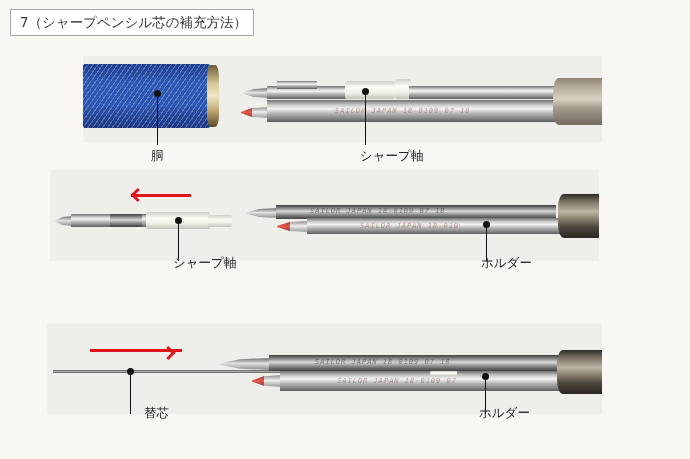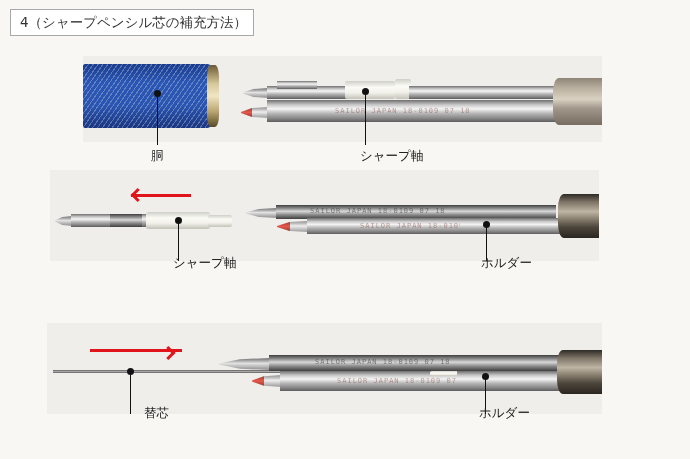--- a/index.html
+++ b/index.html
@@ -5,21 +5,21 @@
   * { box-sizing: border-box; margin: 0; padding: 0; }
   html, body { width: 690px; height: 459px; background: #f8f7f3; overflow: hidden; }
   body { position: relative; font-family: "DejaVu Sans", "Liberation Sans", sans-serif; color: #222; }
 
   .title-box {
     position: absolute; left: 10px; top: 9px; width: 244px; height: 27px;
     border: 1px solid #a8a8a8; background: #fff;
     font-size: 13.5px; line-height: 25px; padding-left: 9px; color: #333; white-space: nowrap;
   }
 
-  .panel { position: absolute; background: #efeeeb; overflow: hidden; }
+  .panel { position: absolute; background: #efeeeb; overflow: hidden; font-style: italic; }
   #p1 { left: 83px; top: 56px; width: 519px; height: 86px; }
   #p2 { left: 50px; top: 170px; width: 549px; height: 91px; }
   #p3 { left: 47px; top: 323px; width: 555px; height: 91px; }
 
   .abs { position: absolute; }
 
   
   .denim {
     background:
       repeating-linear-gradient(125deg, rgba(255,255,255,0.28) 0 1px, transparent 1px 4px),
@@ -77,21 +77,21 @@
   .arrow-head-left, .arrow-head-right {
     position: absolute; top: -5px; width: 10px; height: 10px;
     border-top: 3px solid #e2141b; border-left: 3px solid #e2141b;
   }
   .arrow-head-left { left: 0; transform: rotate(-45deg); transform-origin: 1px 1px; top: -0.5px; }
   .arrow-head-right { right: 0; transform: rotate(135deg); transform-origin: 1px 1px; top: 2.5px; right: -0.5px; }
 </style>
 </head>
 <body>
 
-<div class="title-box">4（シャープペンシル芯の補充方法）</div>
+<div class="title-box">7（シャープペンシル芯の補充方法）</div>
 
 <div class="panel" id="p1">
 
   <div class="abs denim" style="left:0;top:8px;width:130px;height:64px;"></div>
   <div class="abs brass" style="left:124px;top:9px;width:12px;height:62px;"></div>
 
   <div class="abs tip-silver" style="left:160px;top:32px;width:26px;height:10px;"></div>
   <div class="abs tube" style="left:184px;top:30px;width:82px;height:13px;"></div>
   <div class="abs tube" style="left:194px;top:25px;width:40px;height:8px;"></div>
   <div class="abs white-sleeve" style="left:262px;top:25px;width:50px;height:18px;"></div>

